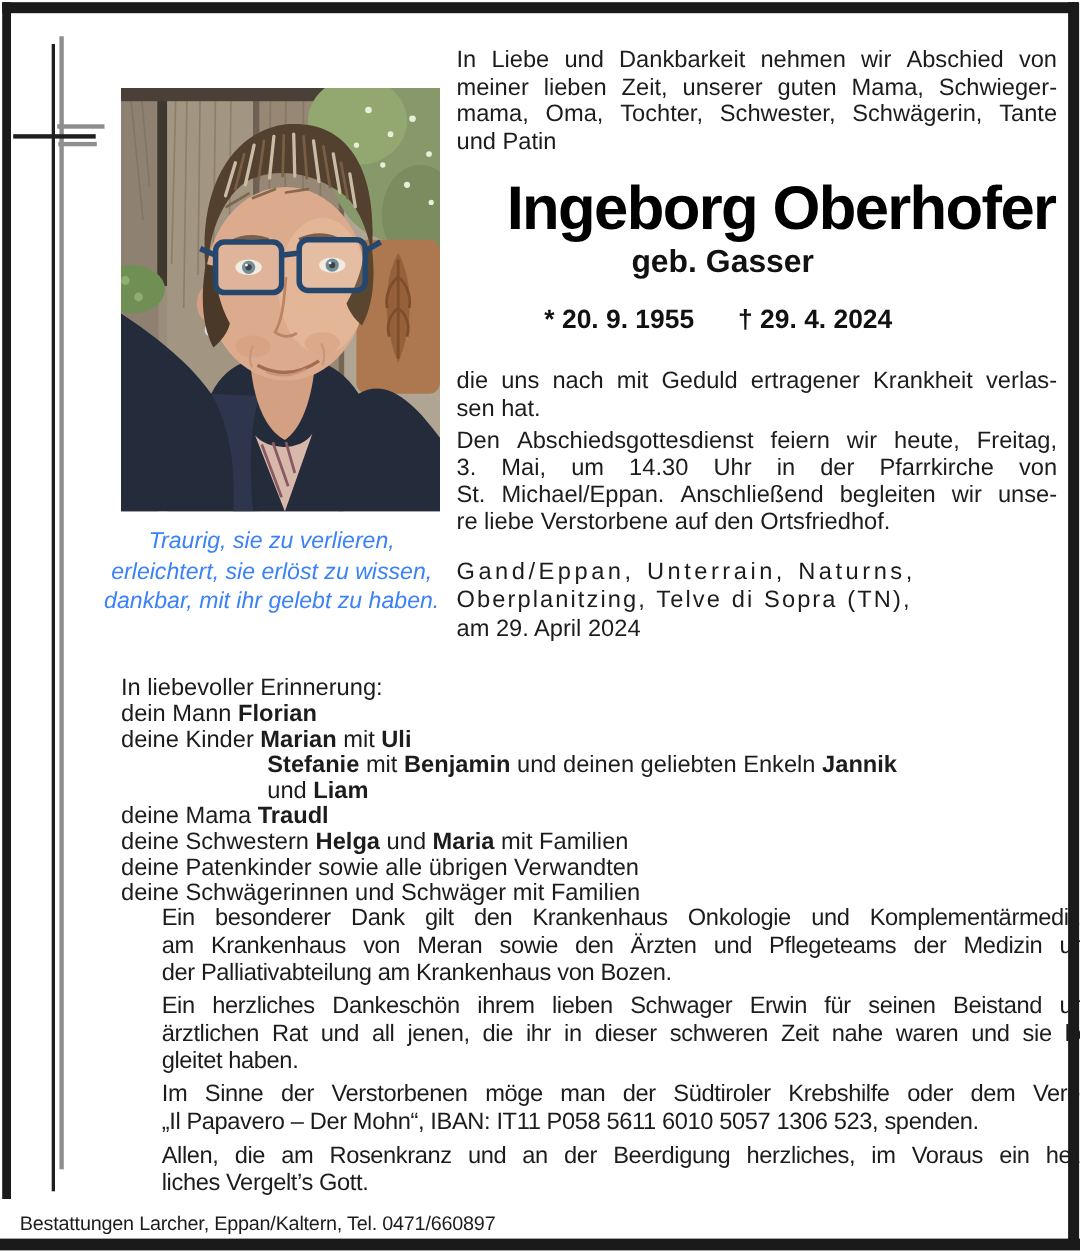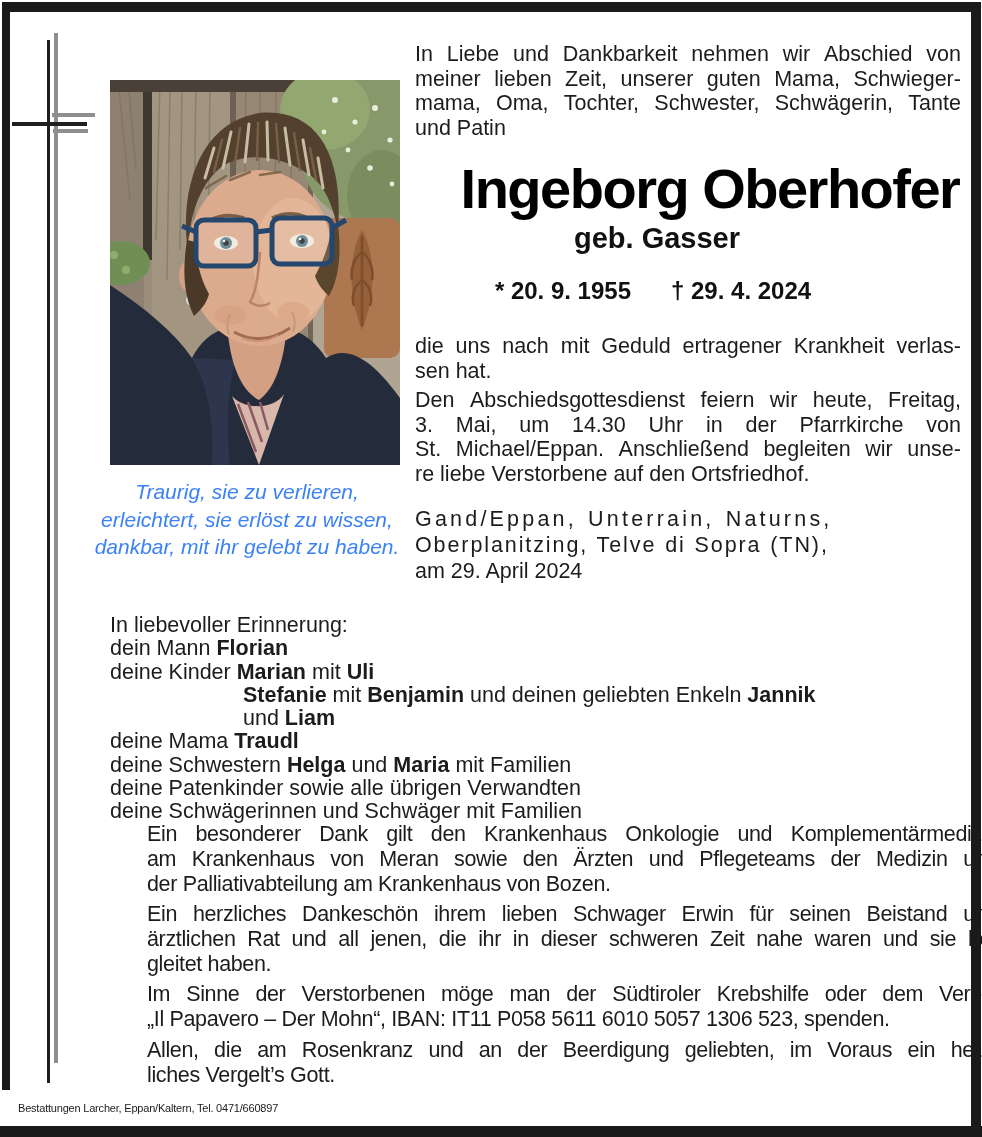--- a/index.html
+++ b/index.html
@@ -35,21 +35,21 @@
   }
   .caption .jline{text-align:center;}
   .places{position:absolute;left:415px;top:506px;width:546px;font-size:21.5px;line-height:26px;}
   .places .jline:nth-child(1){letter-spacing:3.2px;word-spacing:2px;}
   .places .jline:nth-child(2){letter-spacing:1.9px;word-spacing:1px;}
   .memorial{position:absolute;left:110px;top:614px;width:720px;font-size:21.5px;line-height:23.3px;}
   .memorial .mline.indent{padding-left:133px;}
   .b{font-weight:bold;}
   .thanks{letter-spacing:-0.35px;line-height:24.9px;margin-left:37px;}
   .credit{
-    position:absolute;left:18px;top:1102px;font-size:11px;letter-spacing:-0.2px;color:#1c1c1c;
+    position:absolute;left:18px;top:1102px;font-size:18px;letter-spacing:-0.2px;color:#1c1c1c;
   }
   .photo{position:absolute;left:110px;top:80px;width:290px;height:385px;}
 </style>
 </head>
 <body>
 
 <div class="sheet">
 
   <div class="bar" style="left:2px;top:2px;width:978px;height:10px;"></div>
   <div class="bar" style="left:2px;top:2px;width:8px;height:1088px;"></div>
@@ -357,21 +357,21 @@
   <div class="txt thanks" style="left:110px;top:1038px;width:851px;">
       <div class="jline j">
         <span>Allen,</span>
         <span>die</span>
         <span>am</span>
         <span>Rosenkranz</span>
         <span>und</span>
         <span>an</span>
         <span>der</span>
         <span>Beerdigung</span>
-        <span>geliebten,</span>
+        <span>herzliches,</span>
         <span>im</span>
         <span>Voraus</span>
         <span>ein</span>
         <span>herz-</span>
       </div>
       <div class="jline">liches Vergelt’s Gott.</div>
     </div>
 
   <div class="credit">Bestattungen Larcher, Eppan/Kaltern, Tel. 0471/660897</div>
 

